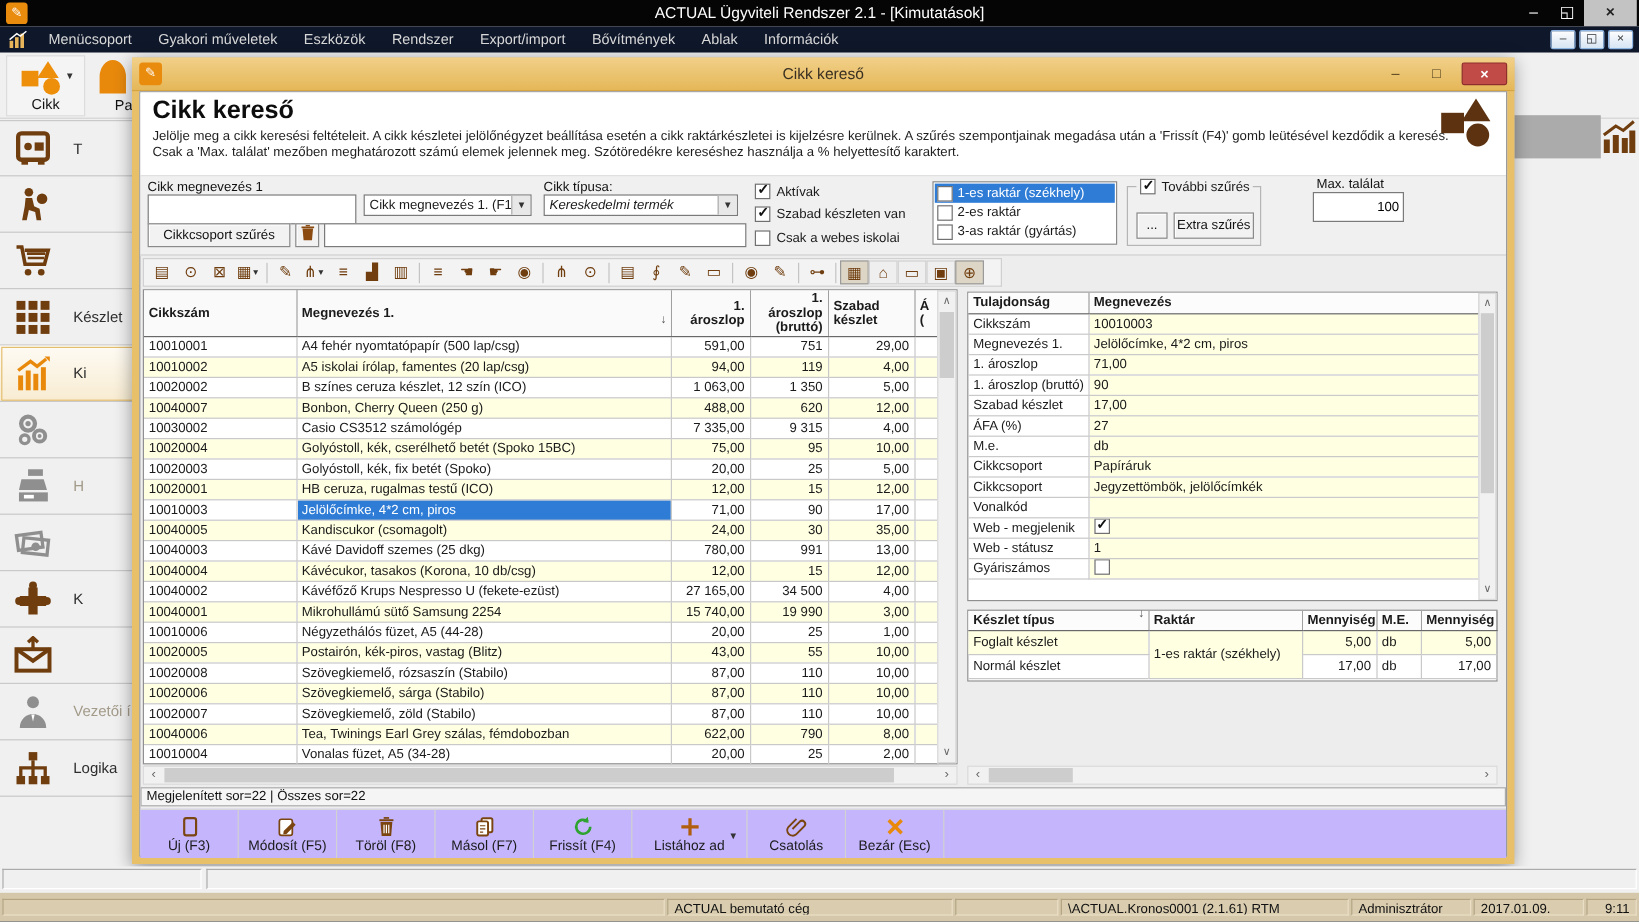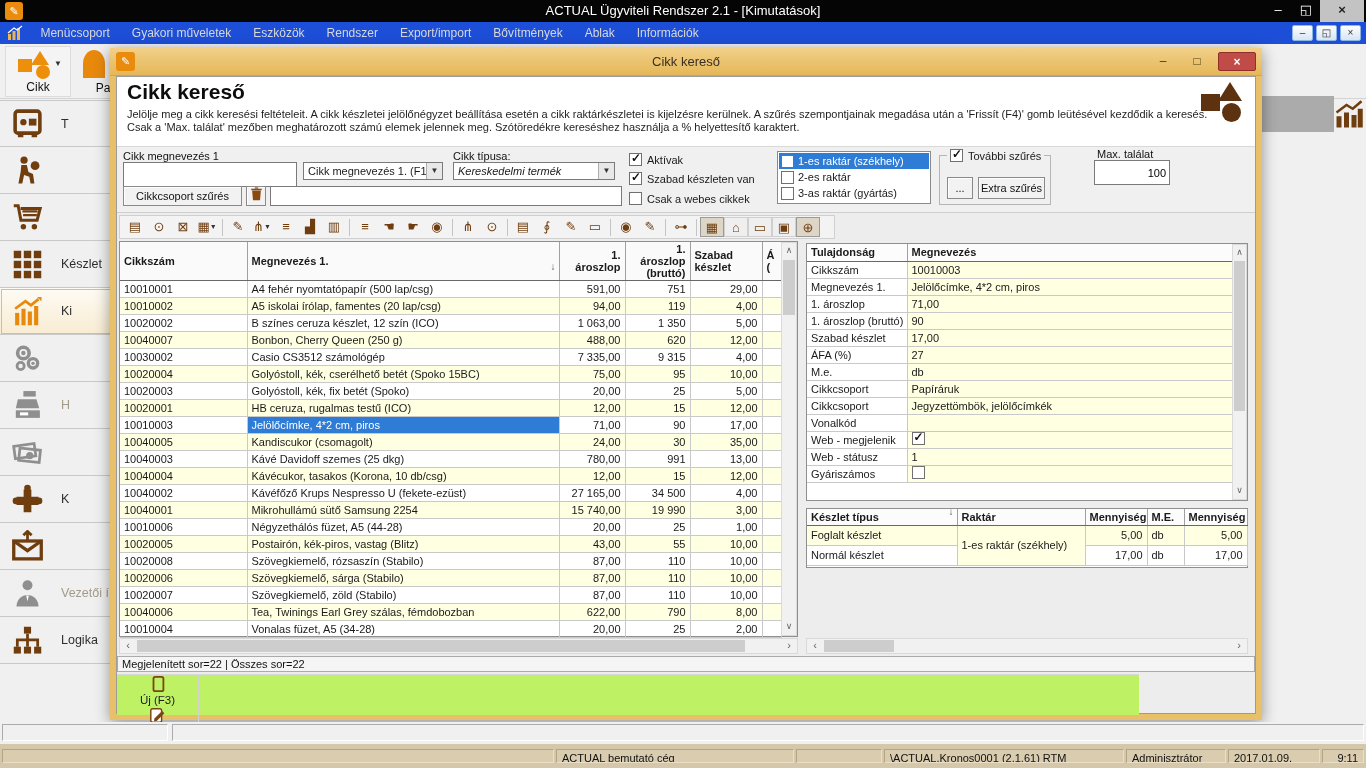--- a/index.html
+++ b/index.html
@@ -10,21 +10,21 @@
   
   .titlebar{position:absolute;left:0;top:0;width:100%;height:22px;background:#050505;}
   .appicon{position:absolute;left:5px;top:2px;width:18px;height:18px;background:#E98B0D;border-radius:3px;
            color:#fff;font-size:11px;line-height:18px;text-align:center;}
   .main-title{position:absolute;left:0;right:0;top:0;text-align:center;color:#fff;font-size:13px;line-height:22px;}
   .tb-btns{position:absolute;right:2px;top:0;height:22px;display:flex;}
   .tbtn{width:28px;height:22px;color:#fff;font-size:13px;line-height:20px;text-align:center;}
   .tbtn.close{width:44px;background:#C3C3C3;color:#222;font-weight:bold;}
 
   
-  .menubar{position:absolute;left:0;top:22px;width:100%;height:22px;background:#1d4ed8;}
+  .menubar{position:absolute;left:0;top:22px;width:100%;height:22px;background:#0f172a;}
   .menubar-icon{display:inline-block;margin:3px 2px 0 7px;vertical-align:top;}
   .menu-item{display:inline-block;color:#D8D8D8;font-size:12px;line-height:22px;padding:0 11px;}
   .mdi-btns{position:absolute;right:5px;top:3px;display:flex;gap:3px;}
   .mdi-btn{width:21px;height:16px;background:linear-gradient(#FDFDFD,#D7E5F4);border:1px solid #8EB6E4;
            border-radius:2px;font-size:10px;line-height:14px;text-align:center;color:#333;}
 
   
   .workspace{position:absolute;left:0;top:44px;width:100%;height:678px;background:#F0F0F0;}
 
   
@@ -134,21 +134,21 @@
   table.stock{border-collapse:collapse;table-layout:fixed;width:440px;font-size:11px;}
   table.stock th{font-weight:bold;text-align:left;background:#FCFCFC;border-right:1px solid #A0A0A0;border-bottom:1px solid #686868;padding:0 4px;height:16px;position:relative;}
   table.stock th.num{text-align:right;}
   table.stock td{height:20px;border-right:1px solid #C9C9C9;border-bottom:1px solid #C9C9C9;padding:0 4px;white-space:nowrap;overflow:hidden;}
   td.ylw{background:#FFFFE1;}
 
   .rowstatus{position:absolute;left:0;top:579px;width:1138px;height:16px;background:#F5F5F5;border:1px solid #ABABAB;
              font-size:11px;line-height:14px;padding-left:4px;color:#111;}
 
   
-  .btnbar{position:absolute;left:0;top:597px;width:1022px;height:41px;background:#bef264;border-top:1px solid #D8D8D8;display:flex;flex-direction:column;}
+  .btnbar{position:absolute;left:0;top:597px;width:1138px;height:41px;background:#c4b5fd;border-top:1px solid #D8D8D8;display:flex;}
   .act-btn{position:relative;width:82px;height:100%;display:flex;flex-direction:column;align-items:center;justify-content:center;
            gap:1px;border-right:1px solid #D2D2D2;font-size:11.5px;color:#1c1c1c;}
   .act-btn svg{width:18px;height:18px;}
   .act-dd{position:absolute;right:7px;top:17px;font-size:8px;color:#333;}
 
   
   .substatus{position:absolute;left:0;bottom:24px;width:100%;height:22px;background:#F0F0F0;}
   .sunk{position:absolute;top:2px;height:17px;background:#F0F0F0;border:1px solid #ABABAB;border-bottom-color:#fff;border-right-color:#fff;}
   .appstatus{position:absolute;left:0;bottom:0;width:100%;height:24px;background:#D5C7A9;display:flex;align-items:center;
              gap:2px;padding:0 2px;font-size:11px;color:#111;}
@@ -384,21 +384,21 @@
           <span class="cbrow" style="left:512px;top:6px;">
             <span class="cb checked"></span>
             <span>Aktívak</span>
           </span>
           <span class="cbrow" style="left:512px;top:25px;">
             <span class="cb checked"></span>
             <span>Szabad készleten van</span>
           </span>
           <span class="cbrow" style="left:512px;top:45px;">
             <span class="cb"></span>
-            <span>Csak a webes cikkek</span>
+            <span>Csak a webes iskolai</span>
           </span>
 
           <div class="whlist" id="whlist">
               <div class="wh-row sel">
                 <span class="cb"></span>
                 <span>1-es raktár (székhely)</span>
               </div>
               <div class="wh-row">
                 <span class="cb"></span>
                 <span>2-es raktár</span>

